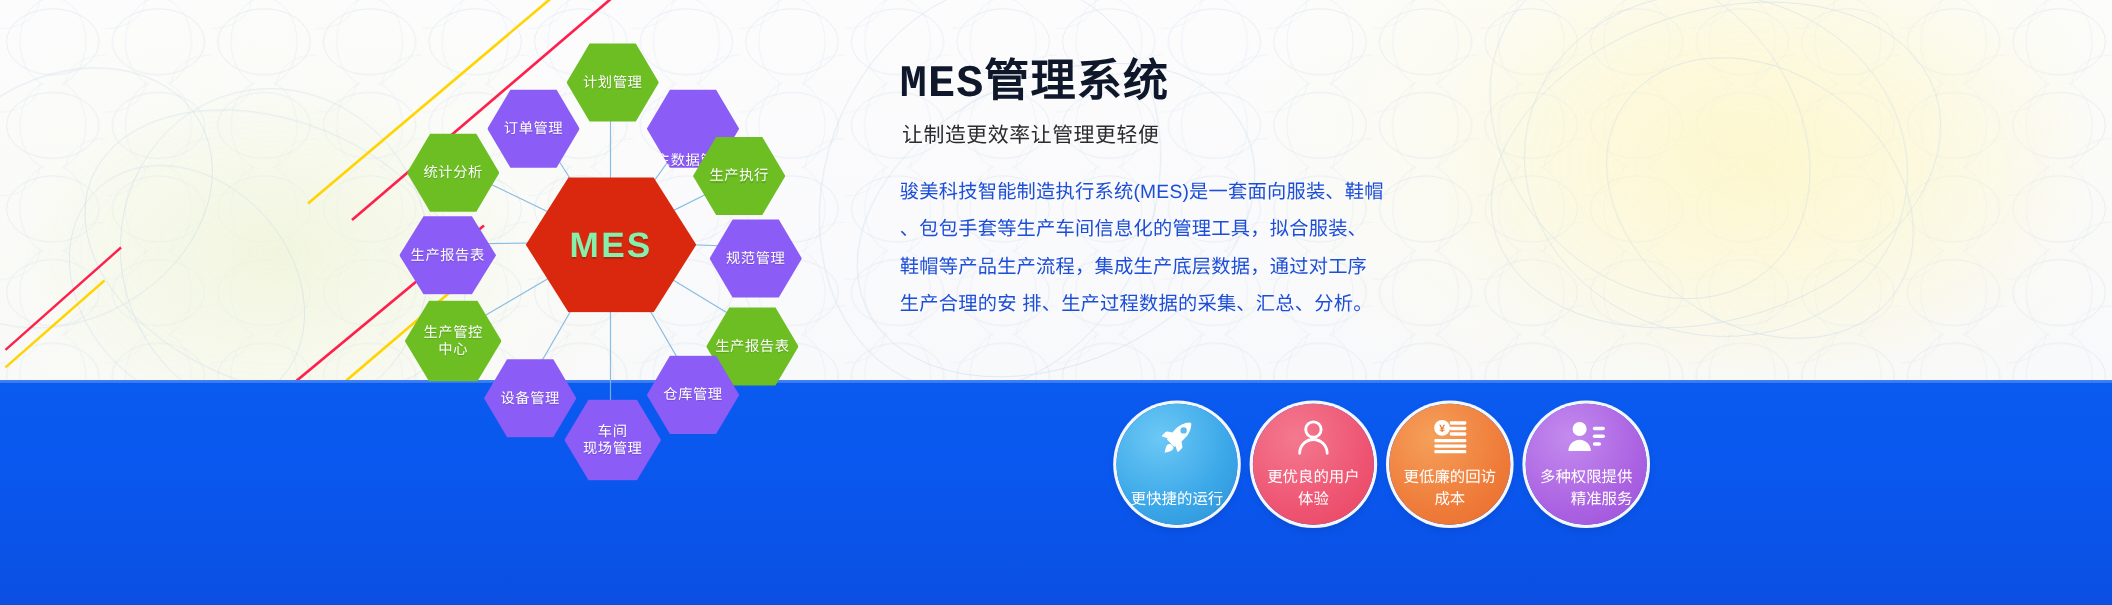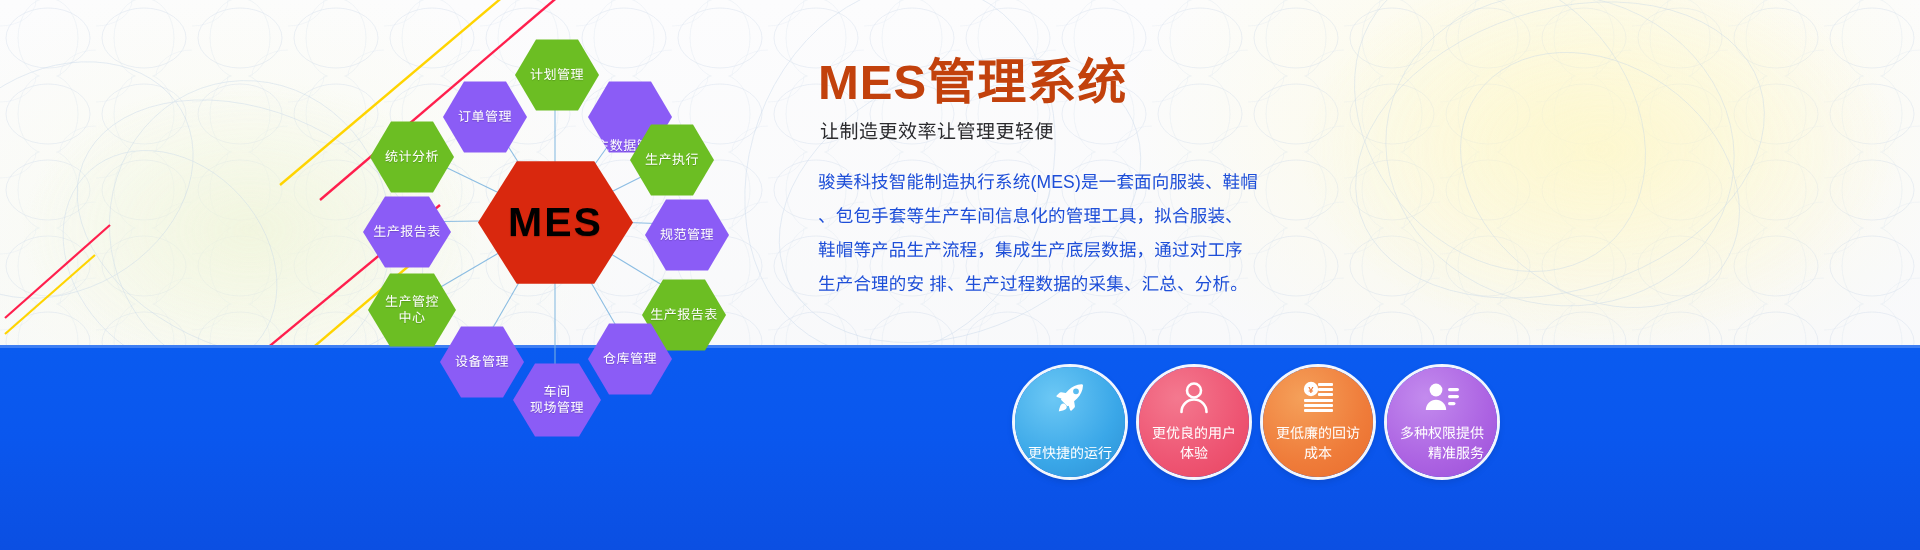--- a/index.html
+++ b/index.html
@@ -41,31 +41,31 @@
     display:flex;align-items:center;justify-content:center;
     text-align:center;color:#fff;
     font-size:13px;line-height:1.25;letter-spacing:.5px;
     clip-path:polygon(25% 2%,75% 2%,100% 50%,75% 98%,25% 98%,0% 50%);
     text-shadow:0 1px 1px rgba(0,0,0,.18);
     user-select:none;
   }
   .hex.blue{background:#8b5cf6;}
   .hex.green{background:#6cbe23;}
   .hex.center{
-    background:#d9280e;color:#000000;
-    font-size:41px;font-weight:bold;letter-spacing:2px;
+    background:#d9280e;color:#86efac;
+    font-size:32px;font-weight:bold;letter-spacing:2px;
     clip-path:polygon(25% 1%,75% 1%,100% 50%,75% 99%,25% 99%,0% 50%);
   }
   .spoke{position:absolute;left:0;top:0;width:470px;height:430px;pointer-events:none;}
 
   
   #copy{position:absolute;left:810px;top:55px;width:700px;}
   .title{
-    font-family:Liberation Sans, sans-serif;
-    font-size:49px;font-weight:bold;color:#c2410c;letter-spacing:1px;
+    font-family:Liberation Mono, monospace;
+    font-size:41px;font-weight:bold;color:#0f172a;letter-spacing:1px;
     margin:0 0 6px 8px;line-height:1.12;
   }
   .subtitle{
     font-size:19px;color:#2b2b2e;margin:0 0 22px 10px;letter-spacing:.5px;
   }
   .para{
     font-size:17.5px;color:#1d4ed8;line-height:34px;margin:0 0 0 8px;
     width:720px;letter-spacing:.2px;
   }
   .para div{white-space:nowrap;}

